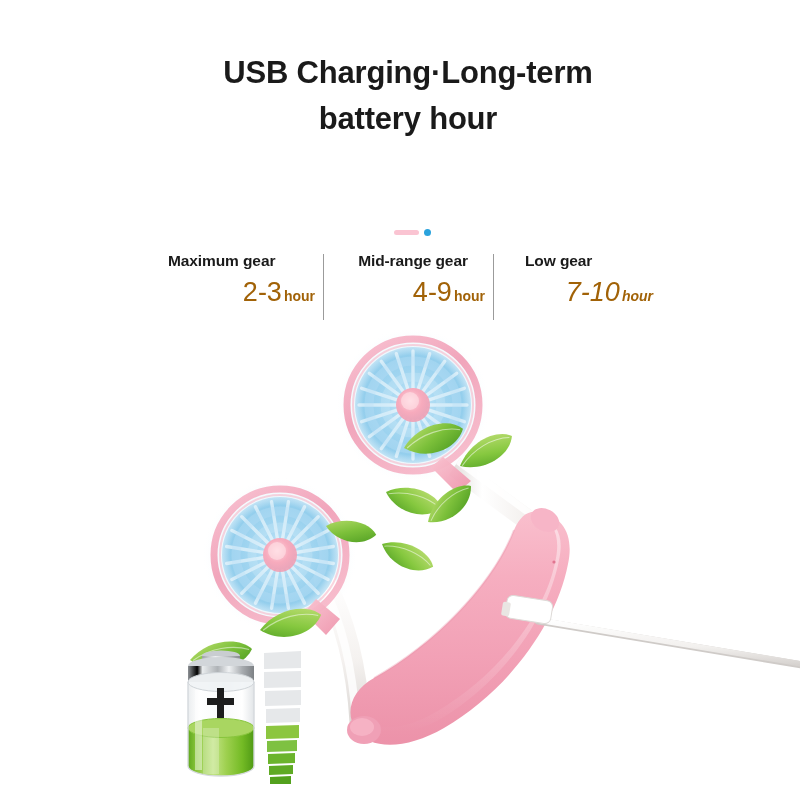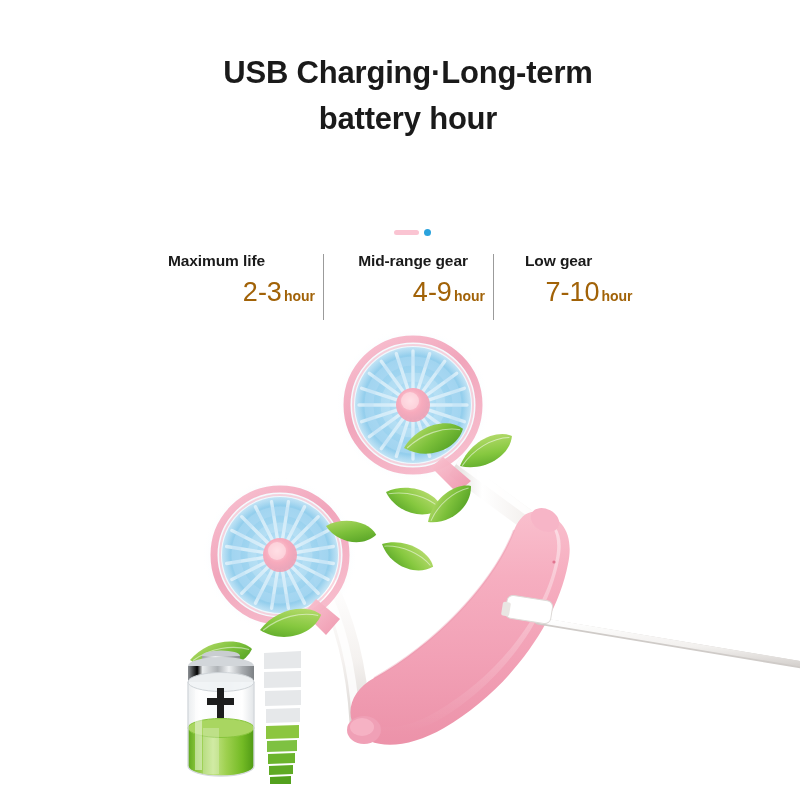--- a/index.html
+++ b/index.html
@@ -96,21 +96,21 @@
     letter-spacing: -0.1px;
     white-space: nowrap;
   }
   .gear-label.ctr { text-align: center; }
   .gear-value {
     margin-top: 7px;
     white-space: nowrap;
     text-align: right;
     color: #a16207;
   }
-  .gear-col.c2 .gear-value { text-align: center; }
+  .gear-col.c2 .gear-value { text-align: right; font-style: italic; }
   .gear-num {
     font-size: 27px;
     font-weight: 300;
     letter-spacing: 0px;
     vertical-align: baseline;
   }
   .gear-unit {
     font-size: 14px;
     font-weight: 700;
     margin-left: 2px;
@@ -147,21 +147,21 @@
   </div>
 
   <div class="deco">
     <span class="deco-dash"></span>
     <span class="deco-dot"></span>
   </div>
 
   <div class="gears">
 
     <div class="gear-col c0">
-      <div class="gear-label">Maximum life</div>
+      <div class="gear-label">Maximum gear</div>
       <div class="gear-value">
         <span class="gear-num">2-3</span><span class="gear-unit">hour</span>
       </div>
     </div>
 
     <div class="gear-divider d1"></div>
 
     <div class="gear-col c1">
       <div class="gear-label ctr">Mid-range gear</div>
       <div class="gear-value">

